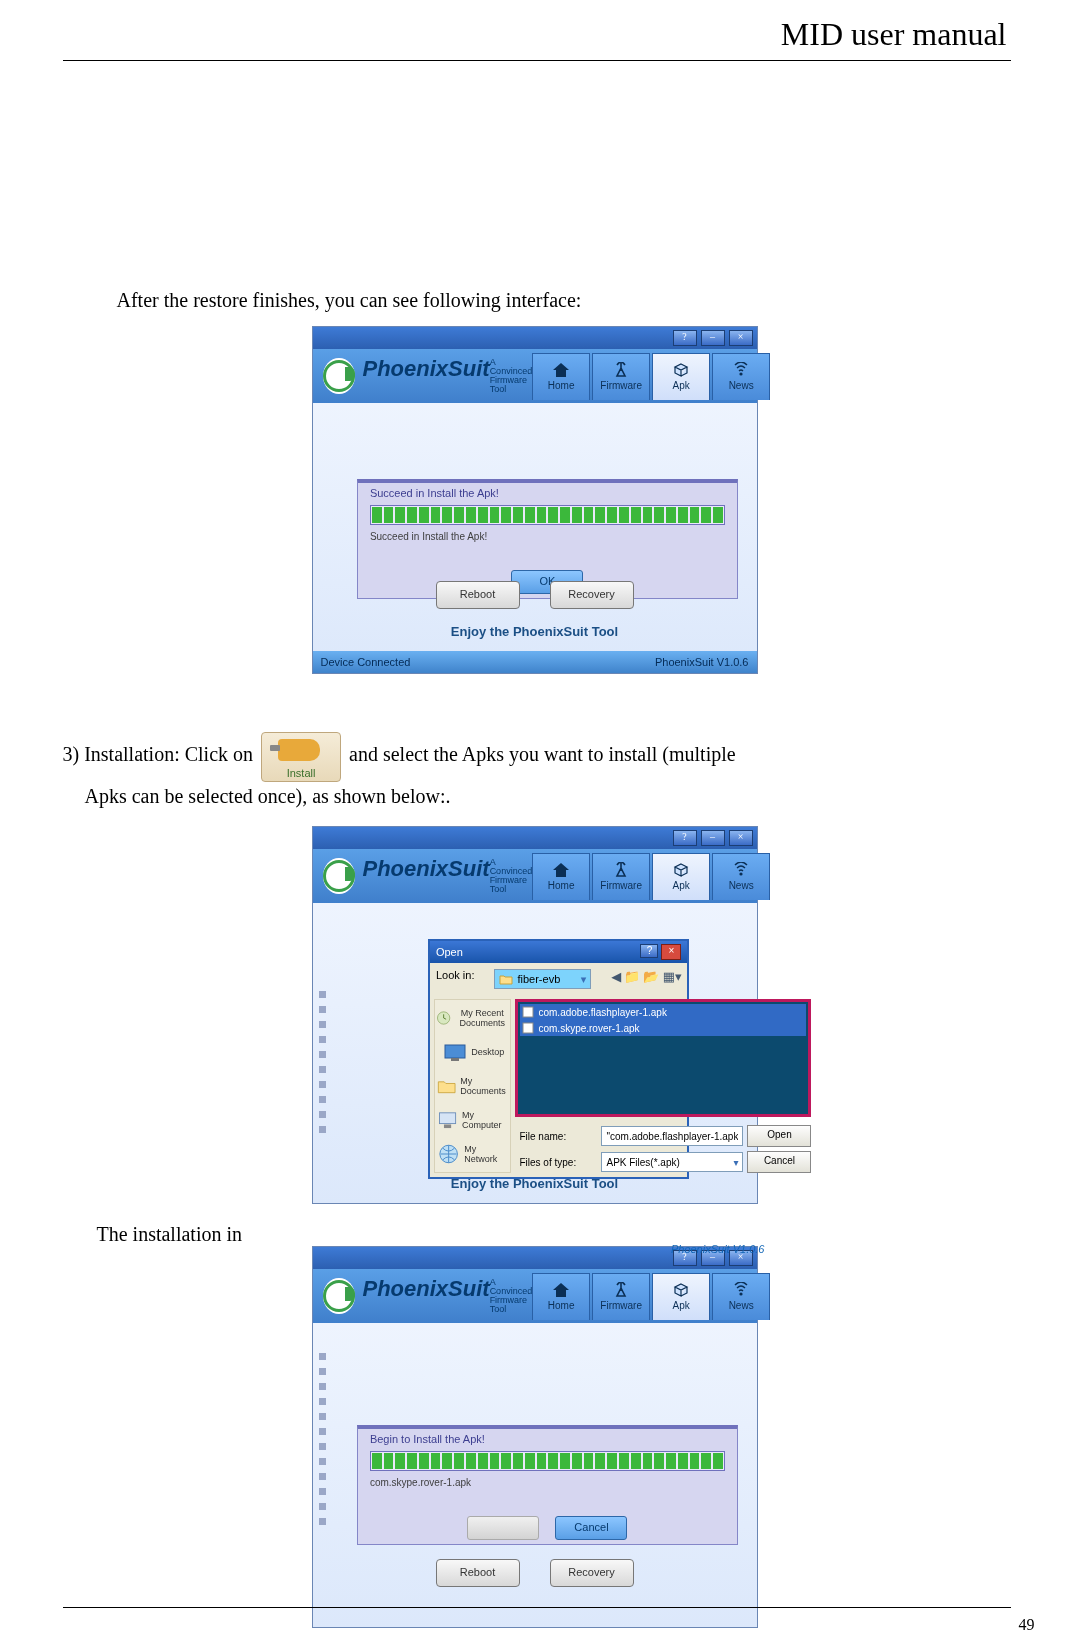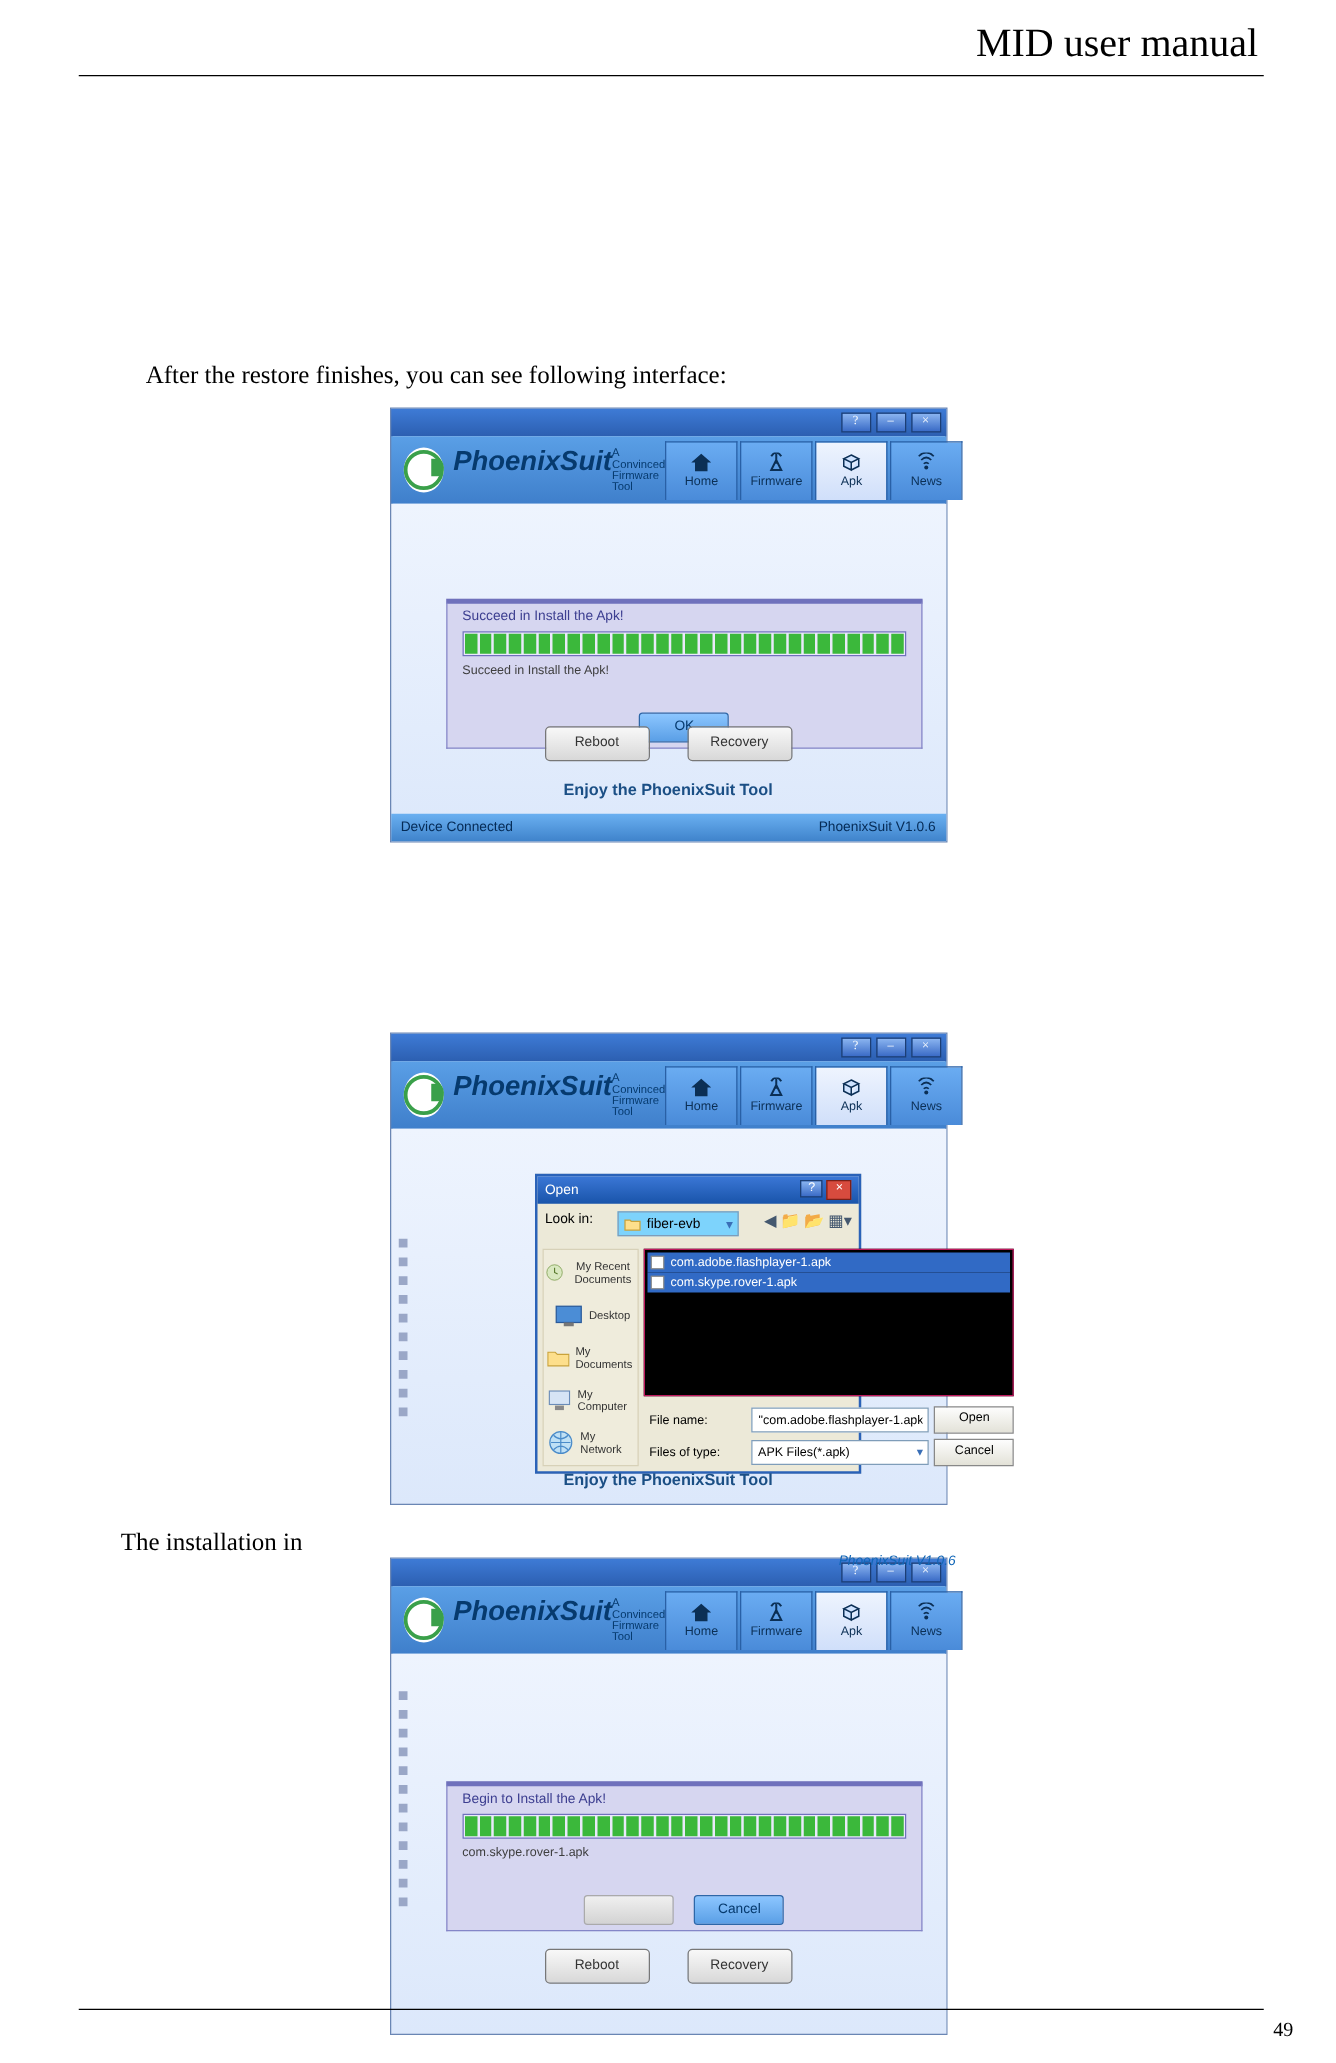--- a/index.html
+++ b/index.html
@@ -50,21 +50,21 @@
 .opendlg .od-title{background:linear-gradient(#3b77d6,#1954aa);color:#fff;display:flex;justify-content:space-between;align-items:center;padding:2px 6px;height:18px}
 .opendlg .od-close{width:18px;height:14px;background:#d74b3e;border:1px solid #7a1f17;color:#fff;text-align:center;line-height:12px;font-size:10px}
 .opendlg .od-top{display:flex;gap:20px;padding:6px}
 .opendlg .od-combo{flex:1;height:18px;border:1px solid #7f9db9;background:#7dd3fc;display:flex;align-items:center;padding:0 4px}
 .opendlg .od-combo span.arrow{margin-left:auto;color:#3a6fb7}
 .opendlg .od-icons{display:flex;gap:3px;font-size:13px;color:#44586f}
 .opendlg .od-body{display:flex}
 .opendlg .od-side{width:78px;background:#efecdc;border:1px solid #d7d1b8;margin:4px;padding:6px 0;display:flex;flex-direction:column;align-items:center;gap:10px}
 .side-item{display:flex;flex-direction:row;align-items:center;font-size:9px;color:#333;gap:2px}
 .side-item svg{display:block}
-.opendlg .od-files{flex:1;background:#000000;border:1px solid #be185d;margin:4px 4px 4px 0;height:158px;padding:2px}
+.opendlg .od-files{flex:1;background:#0c4a6e;border:3px solid #be185d;margin:4px 4px 4px 0;height:158px;padding:2px}
 .file-row{display:flex;align-items:center;gap:4px;font-size:10px;padding:0 2px;height:16px}
 .file-row.sel{background:#316ac5;color:#fff}
 .od-bottom{display:grid;grid-template-columns:78px 1fr 64px;gap:4px;padding:4px;font-size:10px;align-items:center}
 .od-bottom input,.od-bottom .combo2{height:18px;border:1px solid #7f9db9;background:#fff;padding:0 4px;font-size:10px;font-family:Tahoma,Arial}
 .od-btn{height:20px;border:1px solid #888;background:linear-gradient(#fdfdfd,#e3e2d8);text-align:center;line-height:18px}
 
 
 .side-markers{position:absolute;top:88px;left:6px;display:flex;flex-direction:column;gap:8px}
 .side-markers span{width:7px;height:7px;background:#9aa7c7}
 
@@ -165,20 +165,26 @@
         <div class="pill">Recovery</div>
       </div>
       <div class="tagline">Enjoy the PhoenixSuit Tool</div>
     </div>
     <div class="footer">
       <span>Device Connected</span>
       <span>PhoenixSuit V1.0.6</span>
     </div>
   </div>
 
+  <div style="position:absolute;top:730px;left:48px;right:60px">
+    <span class="body-text">3) Installation: Click on</span>
+    <span class="install-icon"><span class="drill"></span><span class="lbl">Install</span></span>
+    <span class="body-text"> and select the Apks you want to install (multiple</span><br>
+    <span class="body-text" style="padding-left:22px">Apks can be selected once), as shown below:.</span>
+  </div>
 
   <div class="shot" style="top:824px;width:444px;height:376px">
     <div class="titlebar">
       <div class="tb-btn">?</div>
       <div class="tb-btn">–</div>
       <div class="tb-btn">×</div>
     </div>
     <div class="appbar">
       <div class="logo-badge">
           <div class="logo-ring"></div>

